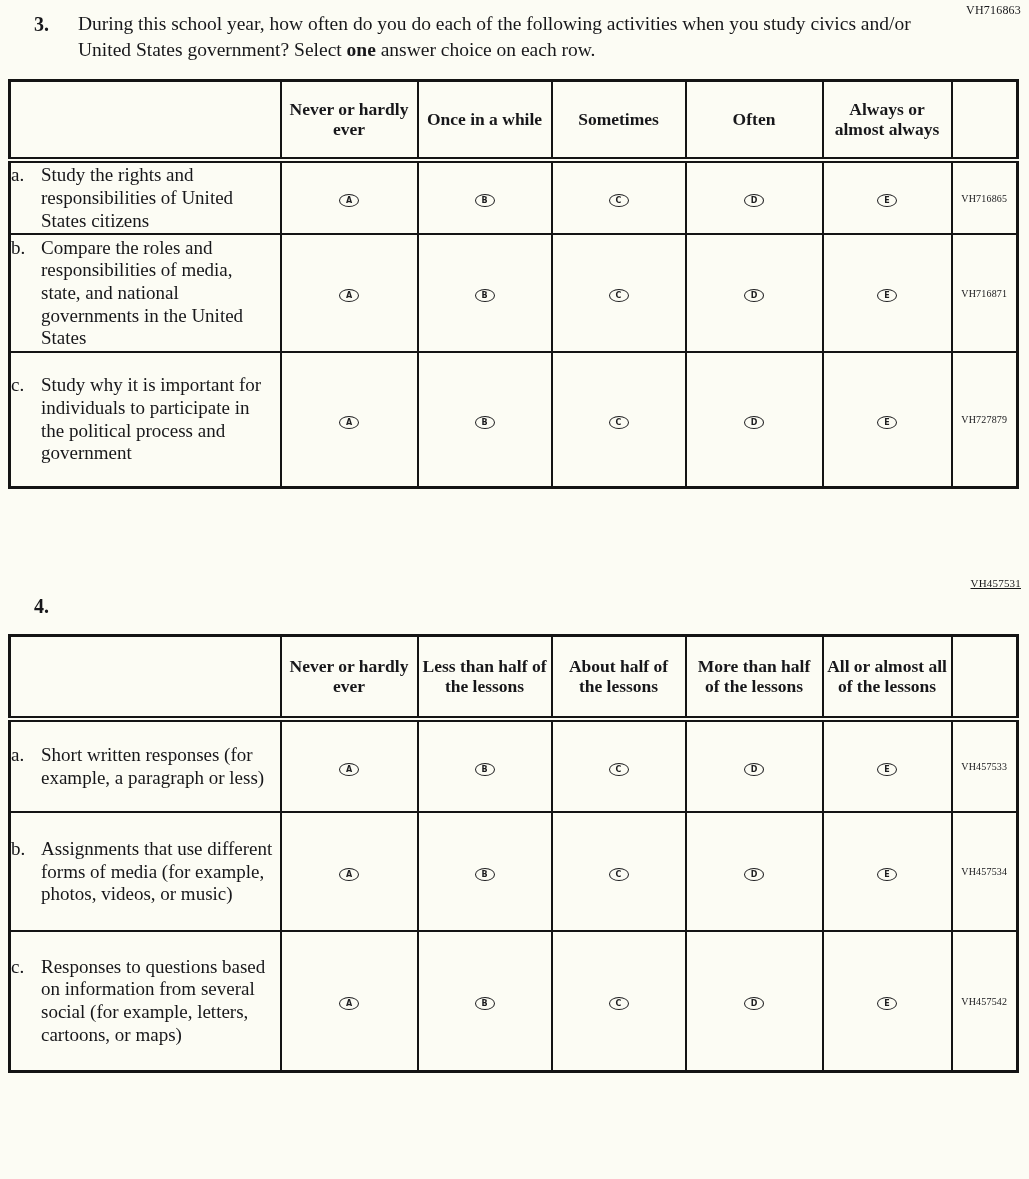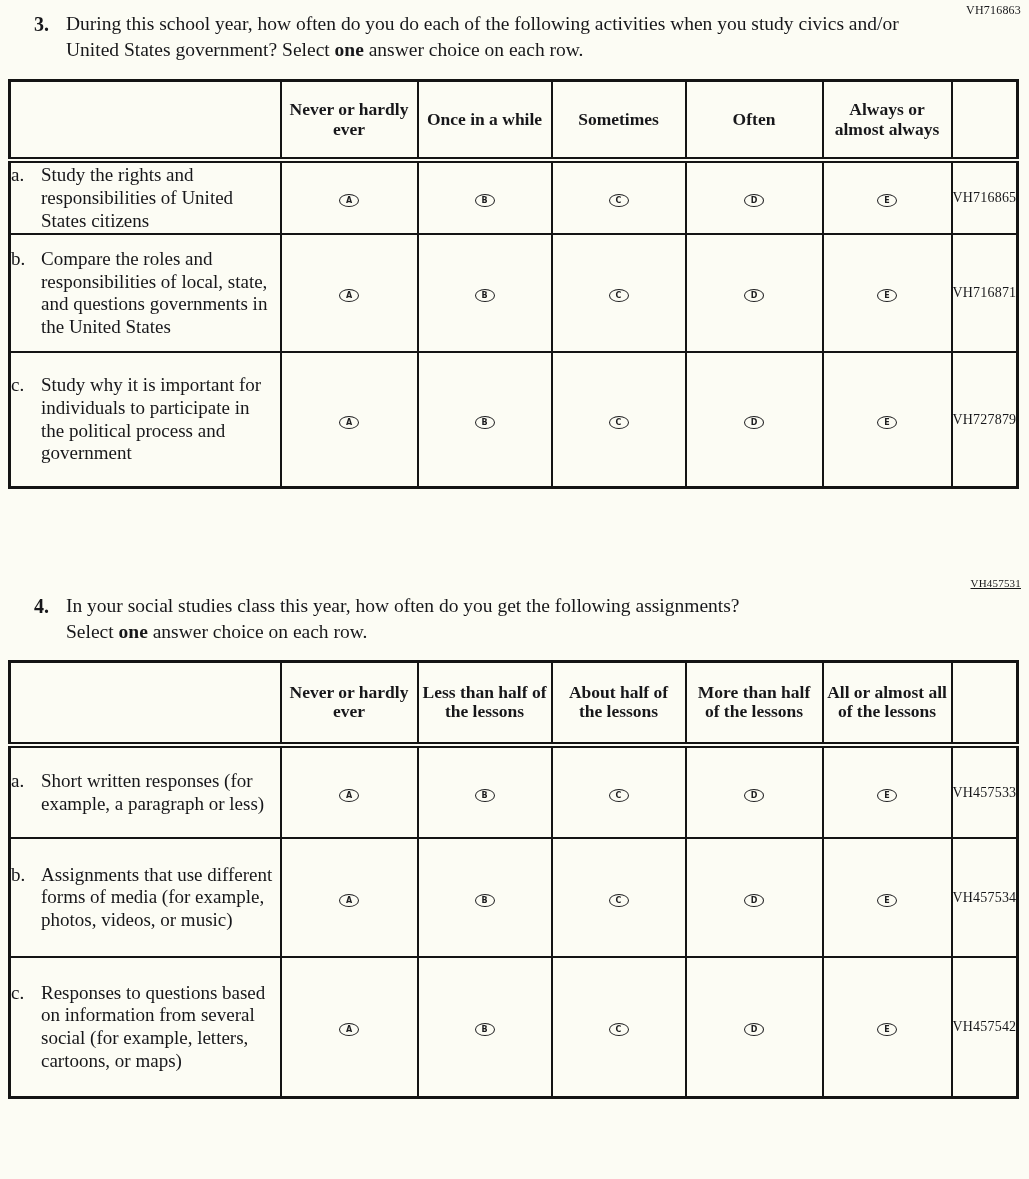--- a/index.html
+++ b/index.html
@@ -25,20 +25,21 @@
   .q-num {
     font-weight: bold;
     font-size: 20px;
     flex: 0 0 32px;
     line-height: 1.3;
   }
   .q-text {
     font-size: 19.5px;
     line-height: 1.33;
     max-width: 848px;
+    margin-left: 12px;
   }
   #q4-block .q-text { max-width: 712px; }
   .q-text b { font-weight: bold; }
 
   table.survey-table {
     border-collapse: collapse;
     table-layout: fixed;
     width: 1008px;
     margin: 16px 0 0 8px;
     border: 3px solid #141414;
@@ -74,21 +75,21 @@
     font-family: "DejaVu Sans", sans-serif;
     font-size: 8px;
     font-weight: 600;
     color: #1d1d1f;
     box-sizing: border-box;
     cursor: pointer;
   }
   .code-cell {
     text-align: center;
     vertical-align: middle;
-    font-size: 14px;
+    font-size: 10px;
     letter-spacing: 0.2px;
   }
   .between-code {
     margin-top: 88px;
     padding-right: 8px;
     text-align: right;
     font-size: 11px;
     letter-spacing: 0.2px;
     text-decoration: underline;
   }
@@ -149,21 +150,21 @@
       <td class="bubble-cell"><span class="bubble">B</span></td>
       <td class="bubble-cell"><span class="bubble">C</span></td>
       <td class="bubble-cell"><span class="bubble">D</span></td>
       <td class="bubble-cell"><span class="bubble">E</span></td>
       <td class="code-cell">VH716865</td>
     </tr>
     <tr class="t1-rb">
       <td class="label-cell">
         <div class="label-inner">
           <span class="row-letter">b.</span>
-          <span class="row-text">Compare the roles and responsibilities of local, state, and questions governments in the United States</span>
+          <span class="row-text">Compare the roles and responsibilities of media, state, and national governments in the United States</span>
         </div>
       </td>
       <td class="bubble-cell"><span class="bubble">A</span></td>
       <td class="bubble-cell"><span class="bubble">B</span></td>
       <td class="bubble-cell"><span class="bubble">C</span></td>
       <td class="bubble-cell"><span class="bubble">D</span></td>
       <td class="bubble-cell"><span class="bubble">E</span></td>
       <td class="code-cell">VH716871</td>
     </tr>
     <tr class="t1-rc">
@@ -180,21 +181,20 @@
       <td class="bubble-cell"><span class="bubble">E</span></td>
       <td class="code-cell">VH727879</td>
     </tr>
   </tbody>
 </table>
 
 <div class="between-code">VH457531</div>
 
 <div class="question" id="q4-block">
   <div class="q-num">4.</div>
-  <div class="q-text"><span>In your social studies class this year, how often do you get the following assignments? Select</span> <b>one</b> <span>answer choice on each row.</span></div>
 </div>
 
 <table class="survey-table" id="table-q4">
   <colgroup>
     <col style="width:271px">
       <col style="width:137px">
       <col style="width:134px">
       <col style="width:134px">
       <col style="width:137px">
       <col style="width:129px">

